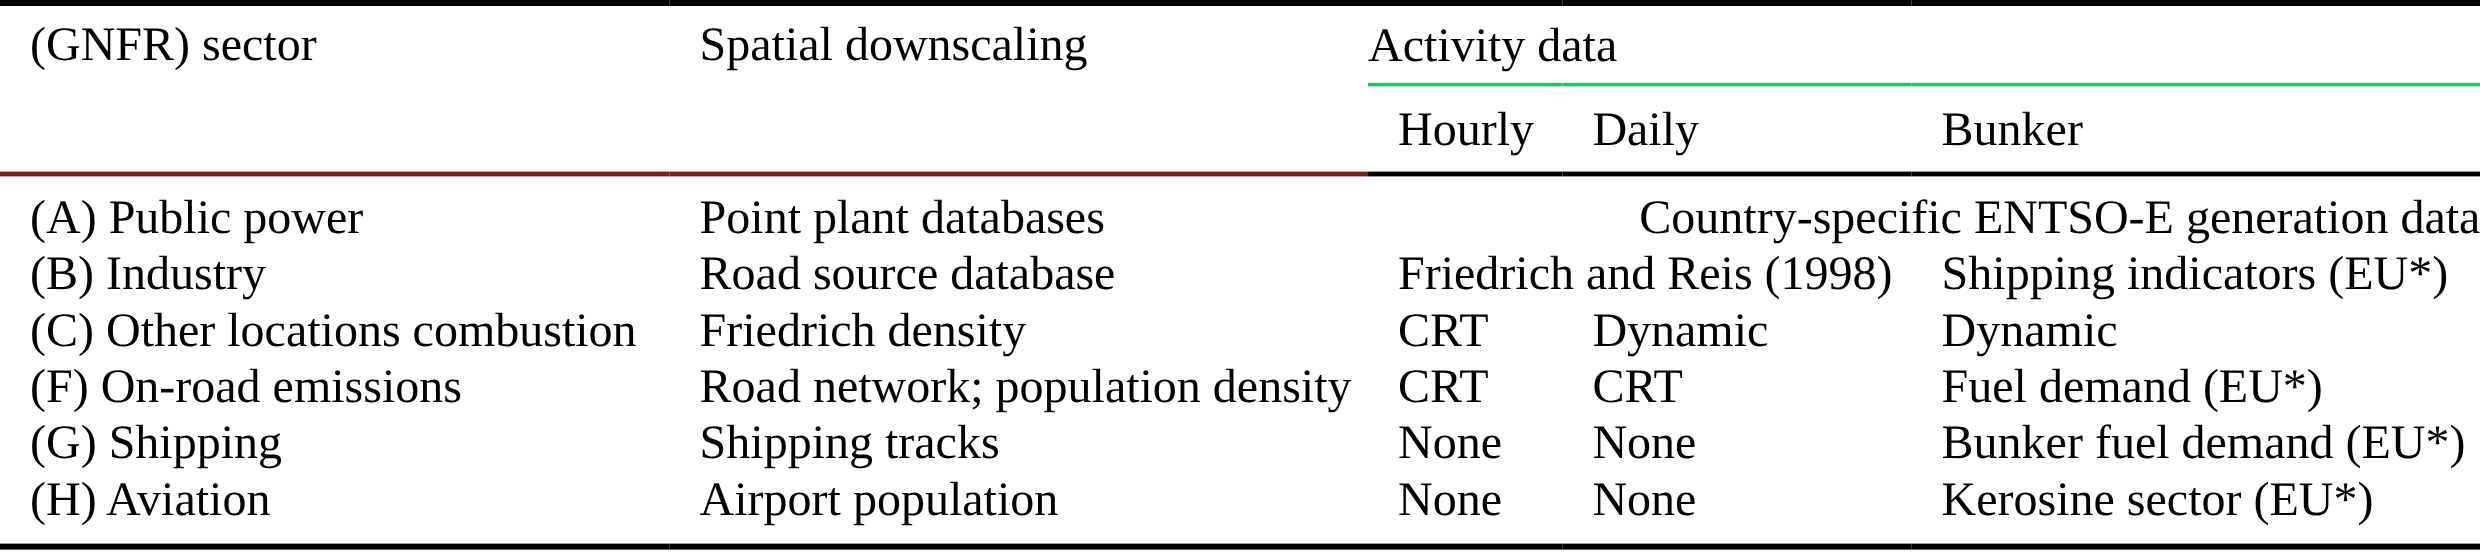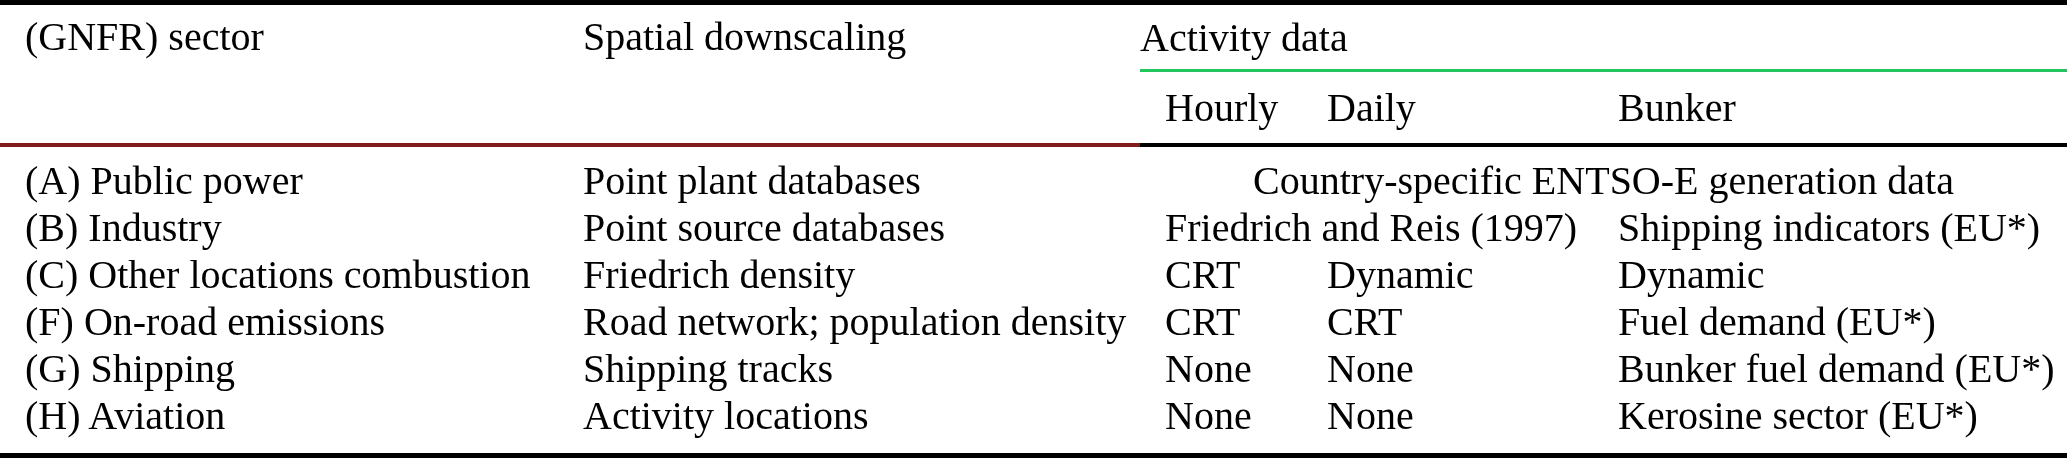--- a/index.html
+++ b/index.html
@@ -44,21 +44,21 @@
     vertical-align: middle;
     border-bottom: 4px solid #000; 
   }
   tbody td {
     height: 47px;
     vertical-align: middle;
   }
   tbody tr:first-child td { padding-top: 10px; }
   tbody tr:last-child td { padding-bottom: 14px; }
   td.span-center {
-    text-align: center;
+    text-align: right;
     padding: 0;
   }
 </style>
 </head>
 <body>
 
 <table class="paper-table">
   <colgroup>
     <col style="width:558px">
     <col style="width:582px">
@@ -79,22 +79,22 @@
     </tr>
   </thead>
   <tbody>
     <tr>
       <td>(A) Public power</td>
       <td>Point plant databases</td>
       <td colspan="3" class="span-center">Country-specific ENTSO-E generation data</td>
     </tr>
     <tr>
       <td>(B) Industry</td>
-      <td>Point source databases</td>
-      <td colspan="2">Friedrich and Reis (1997)</td>
+      <td>Road source database</td>
+      <td colspan="2">Friedrich and Reis (1998)</td>
       <td>Shipping indicators (EU*)</td>
     </tr>
     <tr>
       <td>(C) Other locations combustion</td>
       <td>Friedrich density</td>
       <td>CRT</td>
       <td>Dynamic</td>
       <td>Dynamic</td>
     </tr>
     <tr>
@@ -106,19 +106,19 @@
     </tr>
     <tr>
       <td>(G) Shipping</td>
       <td>Shipping tracks</td>
       <td>None</td>
       <td>None</td>
       <td>Bunker fuel demand (EU*)</td>
     </tr>
     <tr>
       <td>(H) Aviation</td>
-      <td>Activity locations</td>
+      <td>Airport population</td>
       <td>None</td>
       <td>None</td>
       <td>Kerosine sector (EU*)</td>
     </tr>
   </tbody>
 </table>
 
 </body></html>

